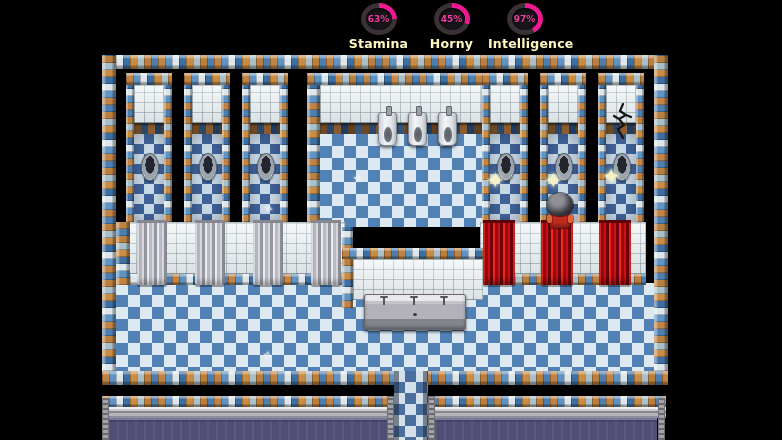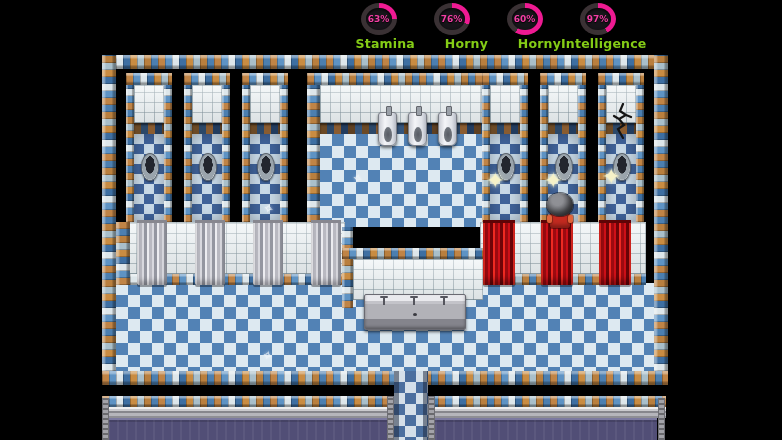--- a/index.html
+++ b/index.html
@@ -56,22 +56,22 @@
     repeating-linear-gradient(90deg,rgba(255,255,255,.06) 0 2px,transparent 2px 9px);}
   .gray-edge{background-color:#a3a3a9;background-image:repeating-linear-gradient(0deg,rgba(0,0,0,.35) 0 2px,transparent 2px 5px);box-shadow:inset 0 0 0 1px #6e6e74;}
   .corridor{background:repeating-conic-gradient(#4a6f9f 0 25%,#d3dfe9 0 50%);background-size:22px 22px;box-shadow:inset 5px 0 0 rgba(25,35,55,.5),inset -5px 0 0 rgba(25,35,55,.5);}
 
   
   .stats{position:absolute;left:342px;top:1px;width:438px;display:flex;}
   .stat{width:73px;text-align:center;}
   .gauge{position:relative;width:36px;height:32px;margin:2px auto 1px;border-radius:50%;box-shadow:0 0 5px rgba(0,0,0,.9);background:#383134;}
   .gauge::before{content:"";position:absolute;inset:5px;background:#17151a;border-radius:50%;box-shadow:inset 0 1px 3px #000;}
   .pct{position:absolute;inset:0;display:flex;align-items:center;justify-content:center;font:700 9px "DejaVu Sans",sans-serif;color:#f23fa5;text-shadow:0 1px 1px #000;}
-  .glabel{font:700 12.5px "DejaVu Sans",sans-serif;color:#84cc16;letter-spacing:.2px;
-    text-shadow:-1px -1px 0 #000,1px -1px 0 #000,-1px 1px 0 #000,1px 1px 0 #000,0 2px 3px #000;text-align:right;}
+  .glabel{font:700 12.5px "DejaVu Sans",sans-serif;color:#fef9c3;letter-spacing:.2px;
+    text-shadow:-1px -1px 0 #000,1px -1px 0 #000,-1px 1px 0 #000,1px 1px 0 #000,0 2px 3px #000;}
 </style>
 </head>
 <body>
 
 <div id="stage">
 
   <div class="abs cb-h" style="left:102px;top:55px;width:566px;height:14px;"></div>
   <div class="abs cb-v" style="left:102px;top:55px;width:14px;height:330px;"></div>
   <div class="abs cb-v" style="left:654px;top:55px;width:14px;height:330px;"></div>
   <div class="abs cb-h" style="left:102px;top:371px;width:566px;height:14px;"></div>
@@ -197,27 +197,21 @@
 
   <div class="stats">
     <div class="stat">
       <div class="gauge" style="background: conic-gradient(rgb(238, 26, 146) 90deg, rgb(58, 49, 52) 0deg);">
         <span class="pct">63%</span>
       </div>
       <div class="glabel">Stamina</div>
     </div>
     <div class="stat">
       <div class="gauge" style="background: conic-gradient(rgb(238, 26, 146) 108deg, rgb(58, 49, 52) 0deg);">
-        <span class="pct">76%</span>
-      </div>
-      <div class="glabel">Horny</div>
-    </div>
-    <div class="stat">
-      <div class="gauge" style="background: conic-gradient(rgb(238, 26, 146) 216deg, rgb(58, 49, 52) 0deg);">
-        <span class="pct">60%</span>
+        <span class="pct">45%</span>
       </div>
       <div class="glabel">Horny</div>
     </div>
     <div class="stat">
       <div class="gauge" style="background: conic-gradient(rgb(238, 26, 146) 144deg, rgb(58, 49, 52) 0deg);">
         <span class="pct">97%</span>
       </div>
       <div class="glabel">Intelligence</div>
     </div>
   </div>

